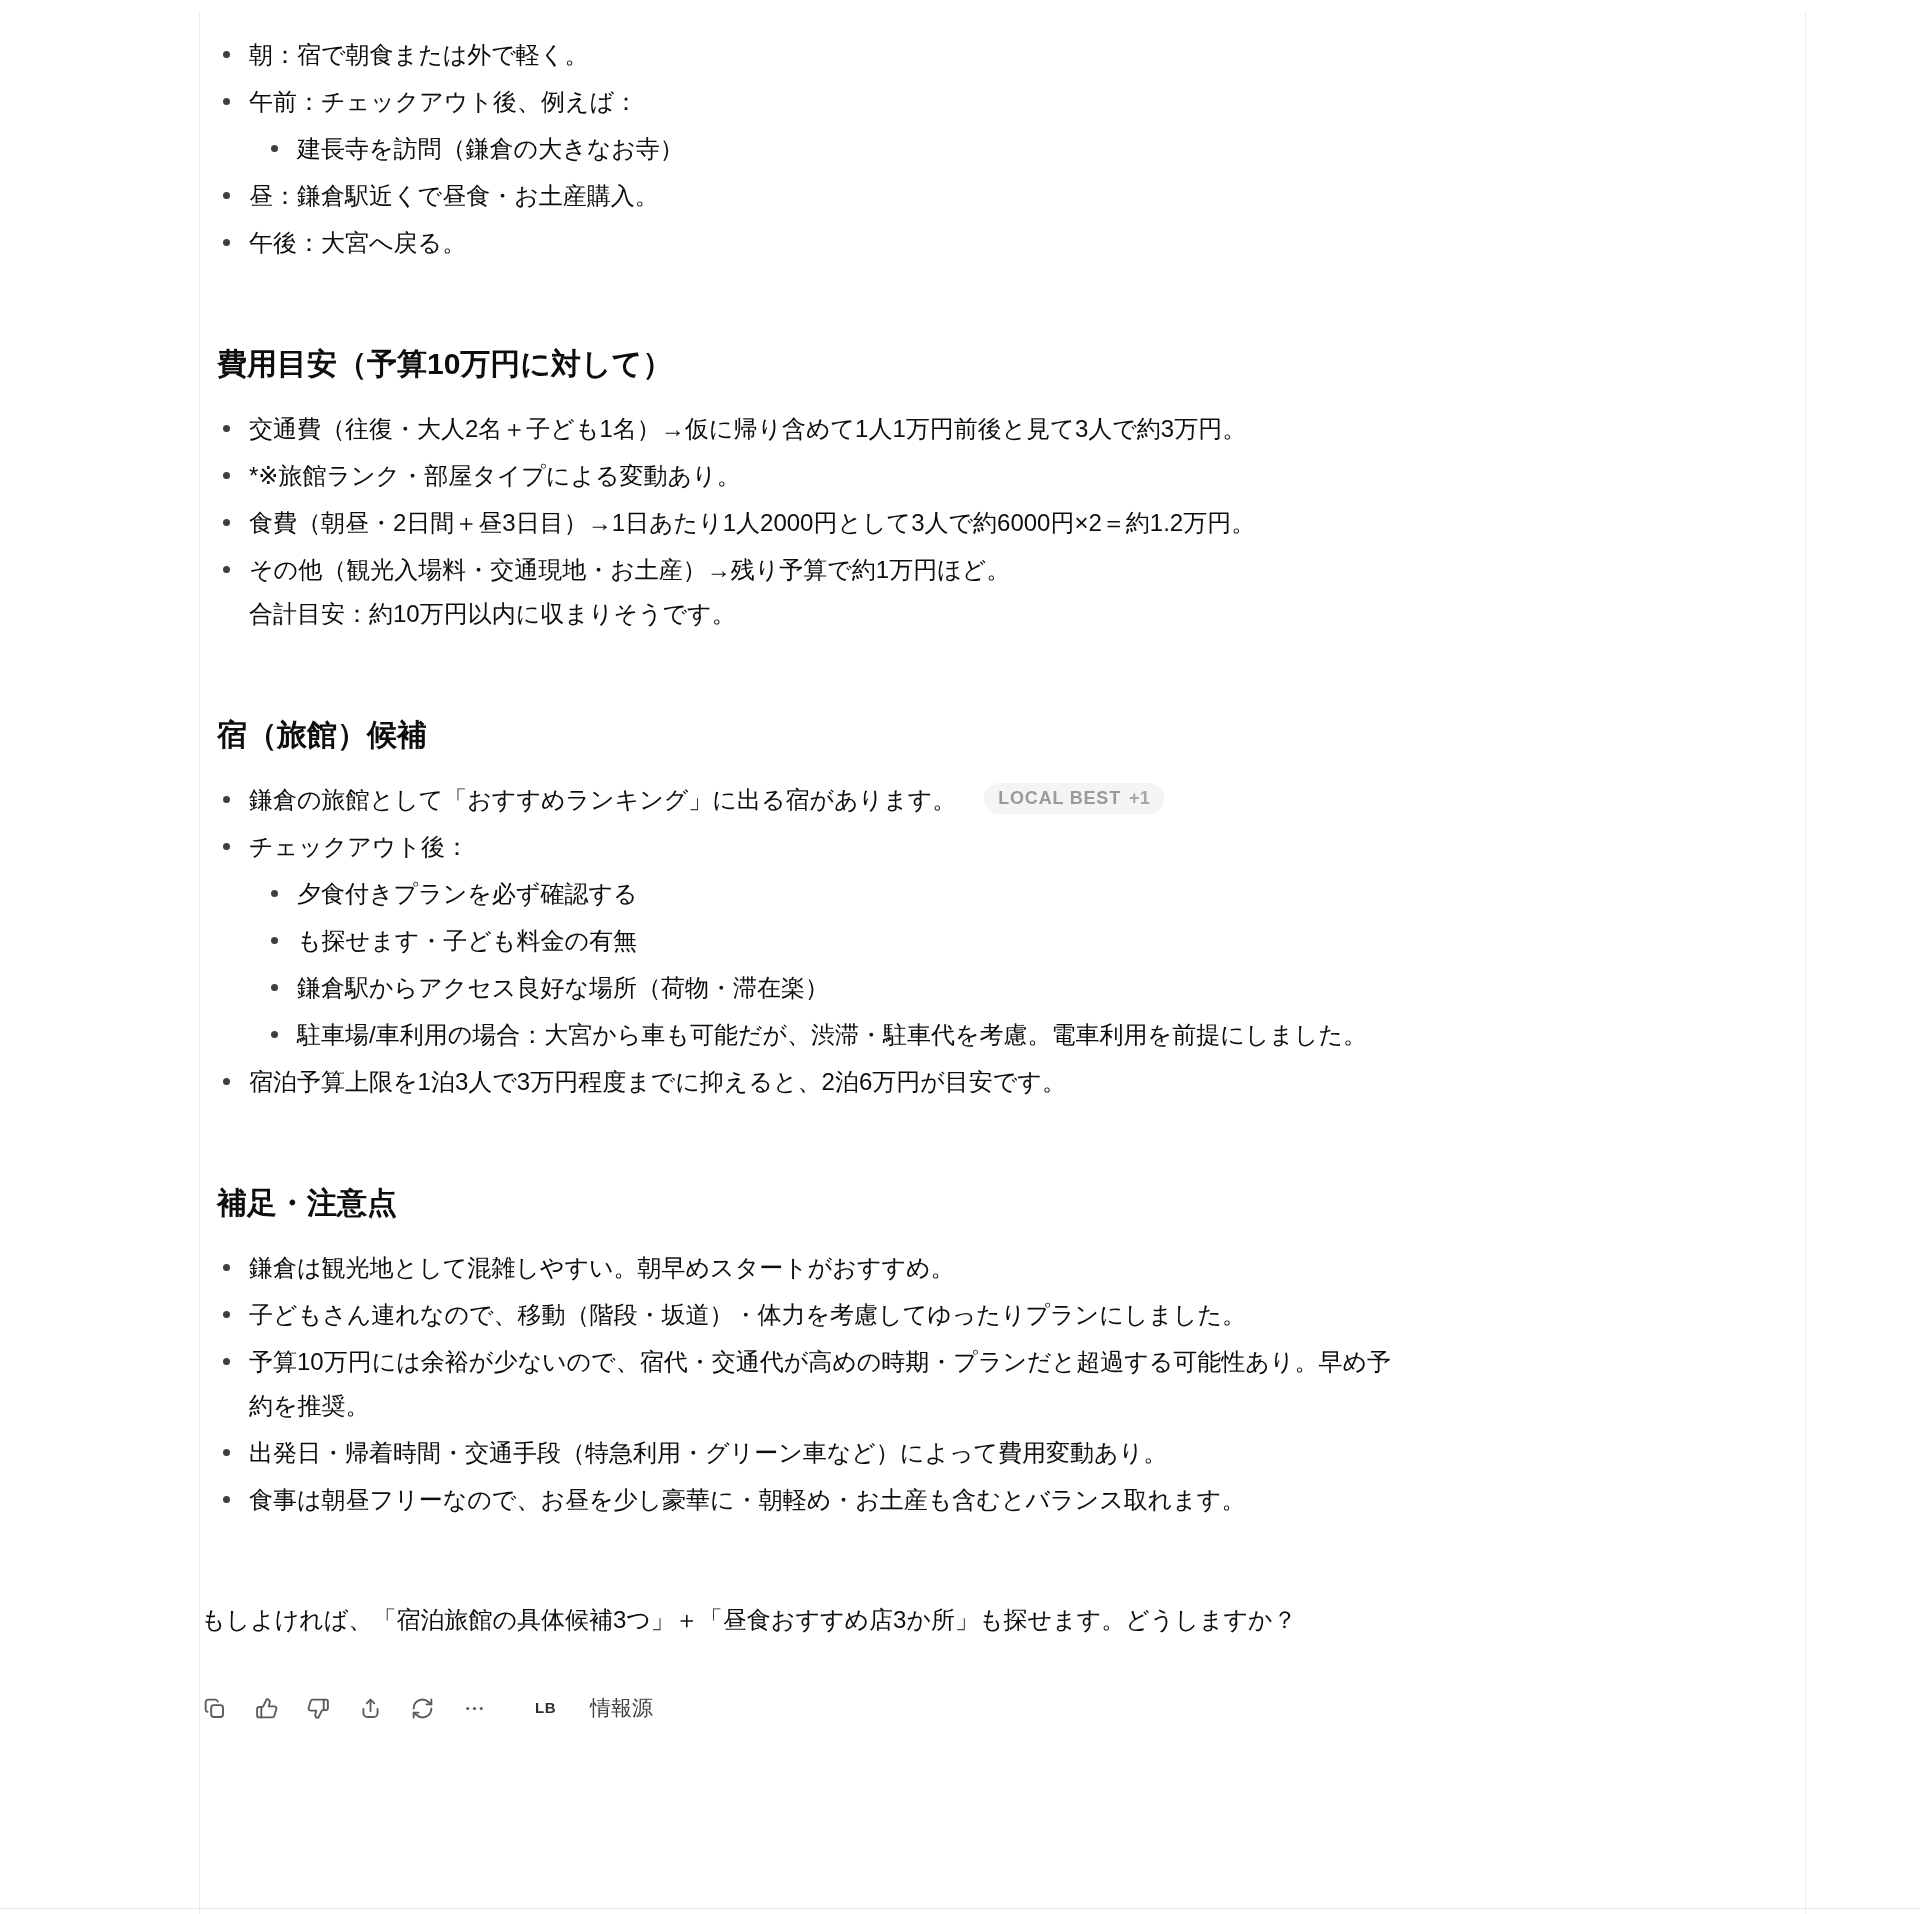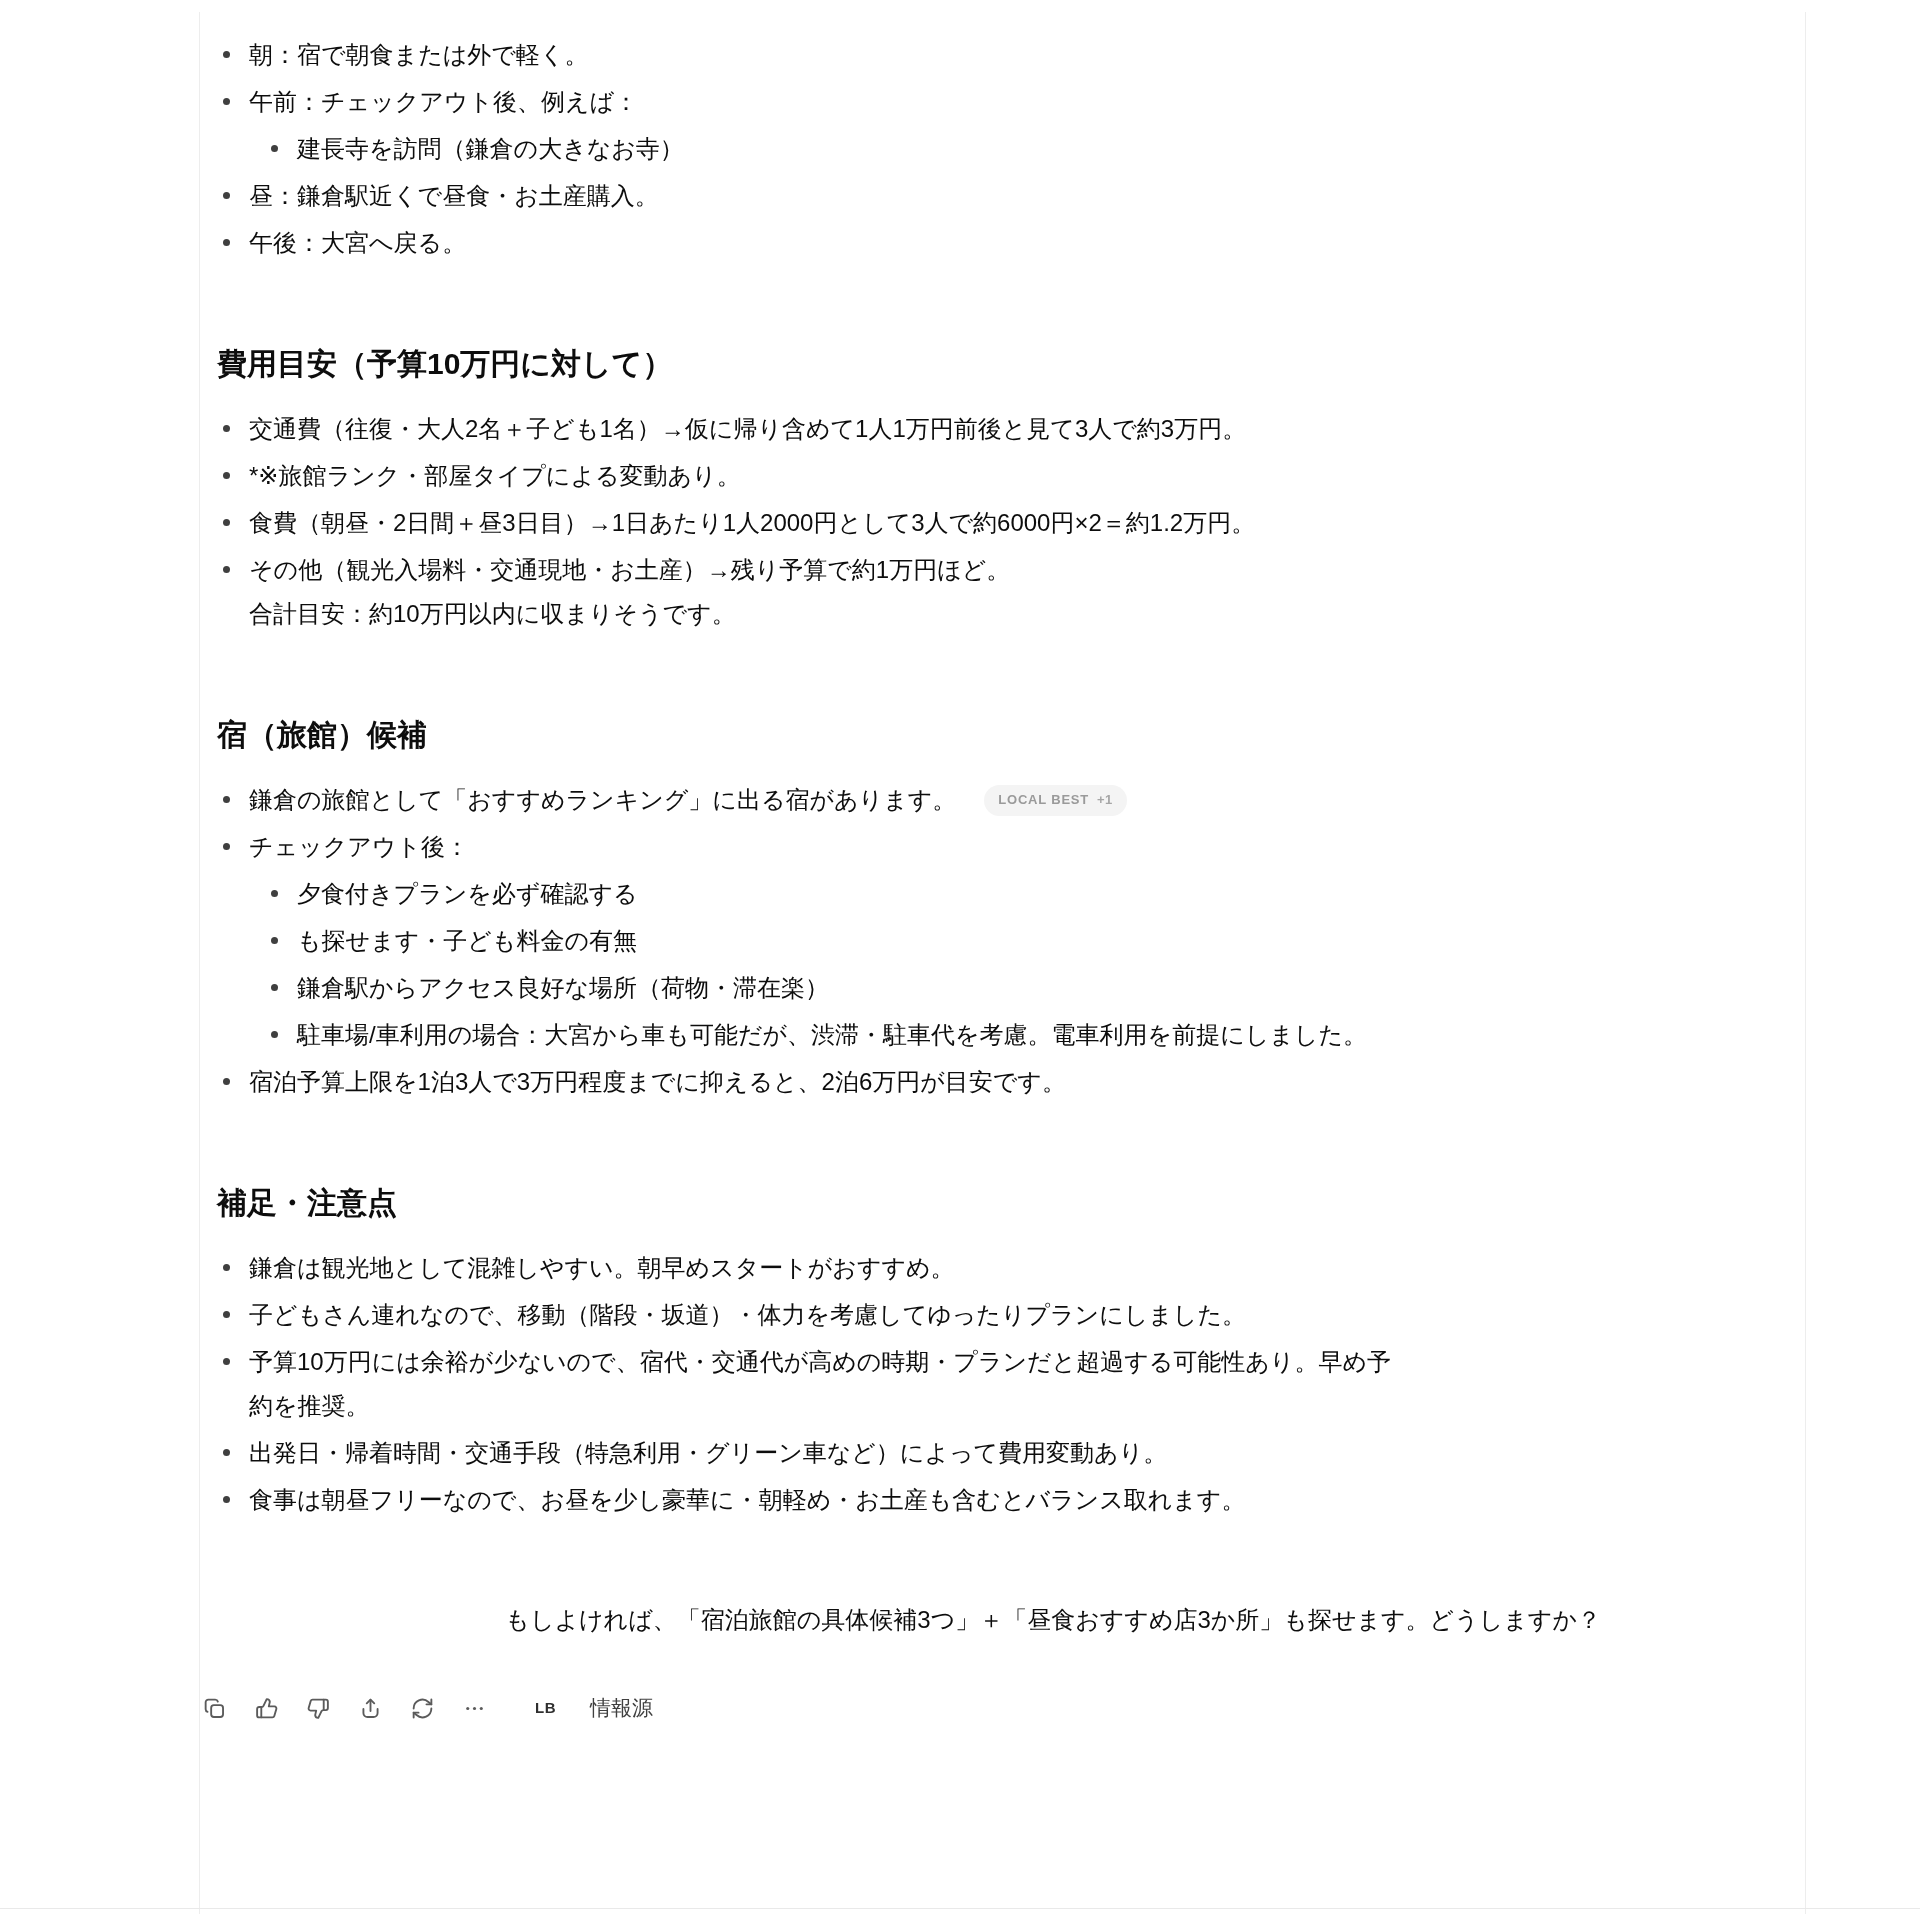--- a/index.html
+++ b/index.html
@@ -37,25 +37,25 @@
   .msg ul ul{padding-left:48px;margin:3px 0;}
   .cont{display:block;}
   h3{
     font-size:30px;line-height:38px;font-weight:700;
     margin:80px 0 24px 0;color:#0d0d0d;padding-left:16px;
   }
   .badge{
     display:inline-flex;align-items:center;gap:8px;
     margin-left:28px;padding:0 14px;height:31px;
     border-radius:16px;background:#f4f4f4;
-    color:#9a9a9a;font-size:13px;font-weight:600;letter-spacing:.8px;
+    color:#9a9a9a;font-size:18px;font-weight:600;letter-spacing:.8px;
     vertical-align:4px;white-space:nowrap;cursor:pointer;
   }
   .badge .plus{font-weight:600;color:#a6a6a6;letter-spacing:.4px;}
-  .closing{margin:76px 0 0 0;font-size:24px;line-height:44px;max-width:1400px;text-align:right;}
+  .closing{margin:76px 0 0 0;font-size:24px;line-height:44px;max-width:1400px;}
   .toolbar{
     margin-top:44px;display:flex;align-items:center;gap:26px;
   }
   .tool-btn{
     width:26px;height:26px;display:flex;align-items:center;justify-content:center;
     background:none;border:none;padding:0;cursor:pointer;color:#5b5b5b;
   }
   .tool-btn svg{width:25px;height:25px;stroke:#5b5b5b;fill:none;stroke-width:1.8;stroke-linecap:round;stroke-linejoin:round;}
   .tool-btn.more svg{fill:#5b5b5b;stroke:none;}
   .lb-mark{

